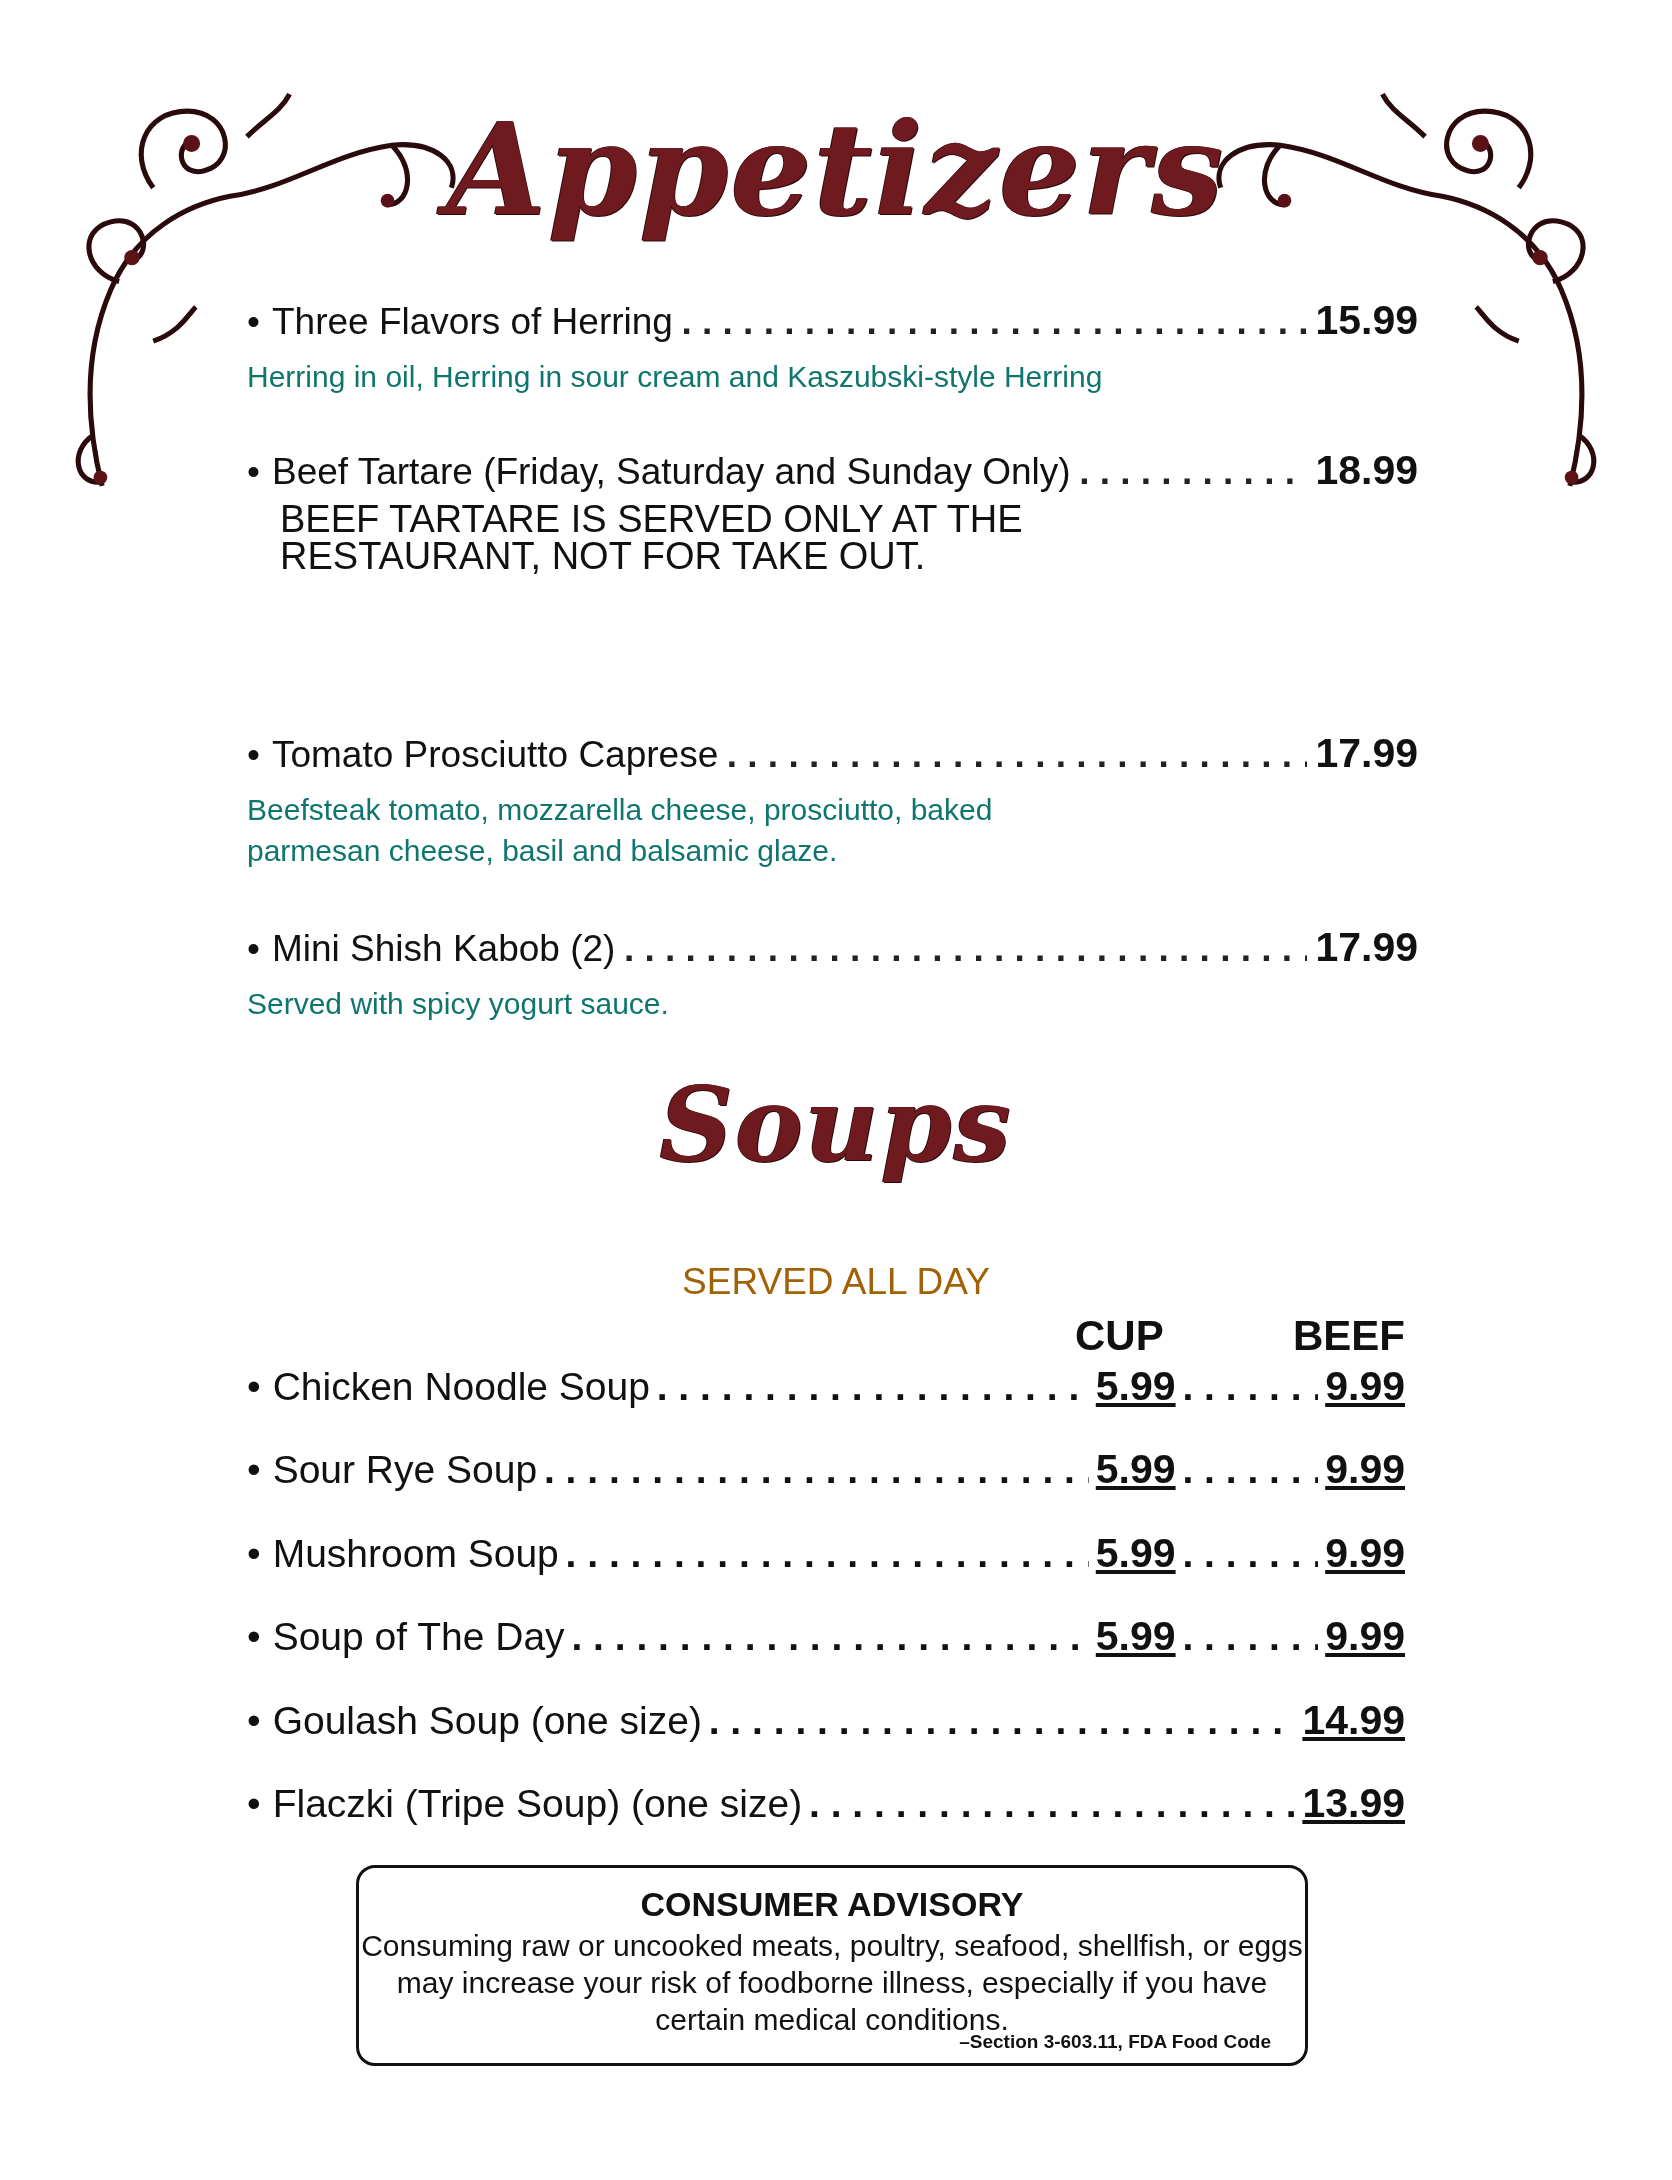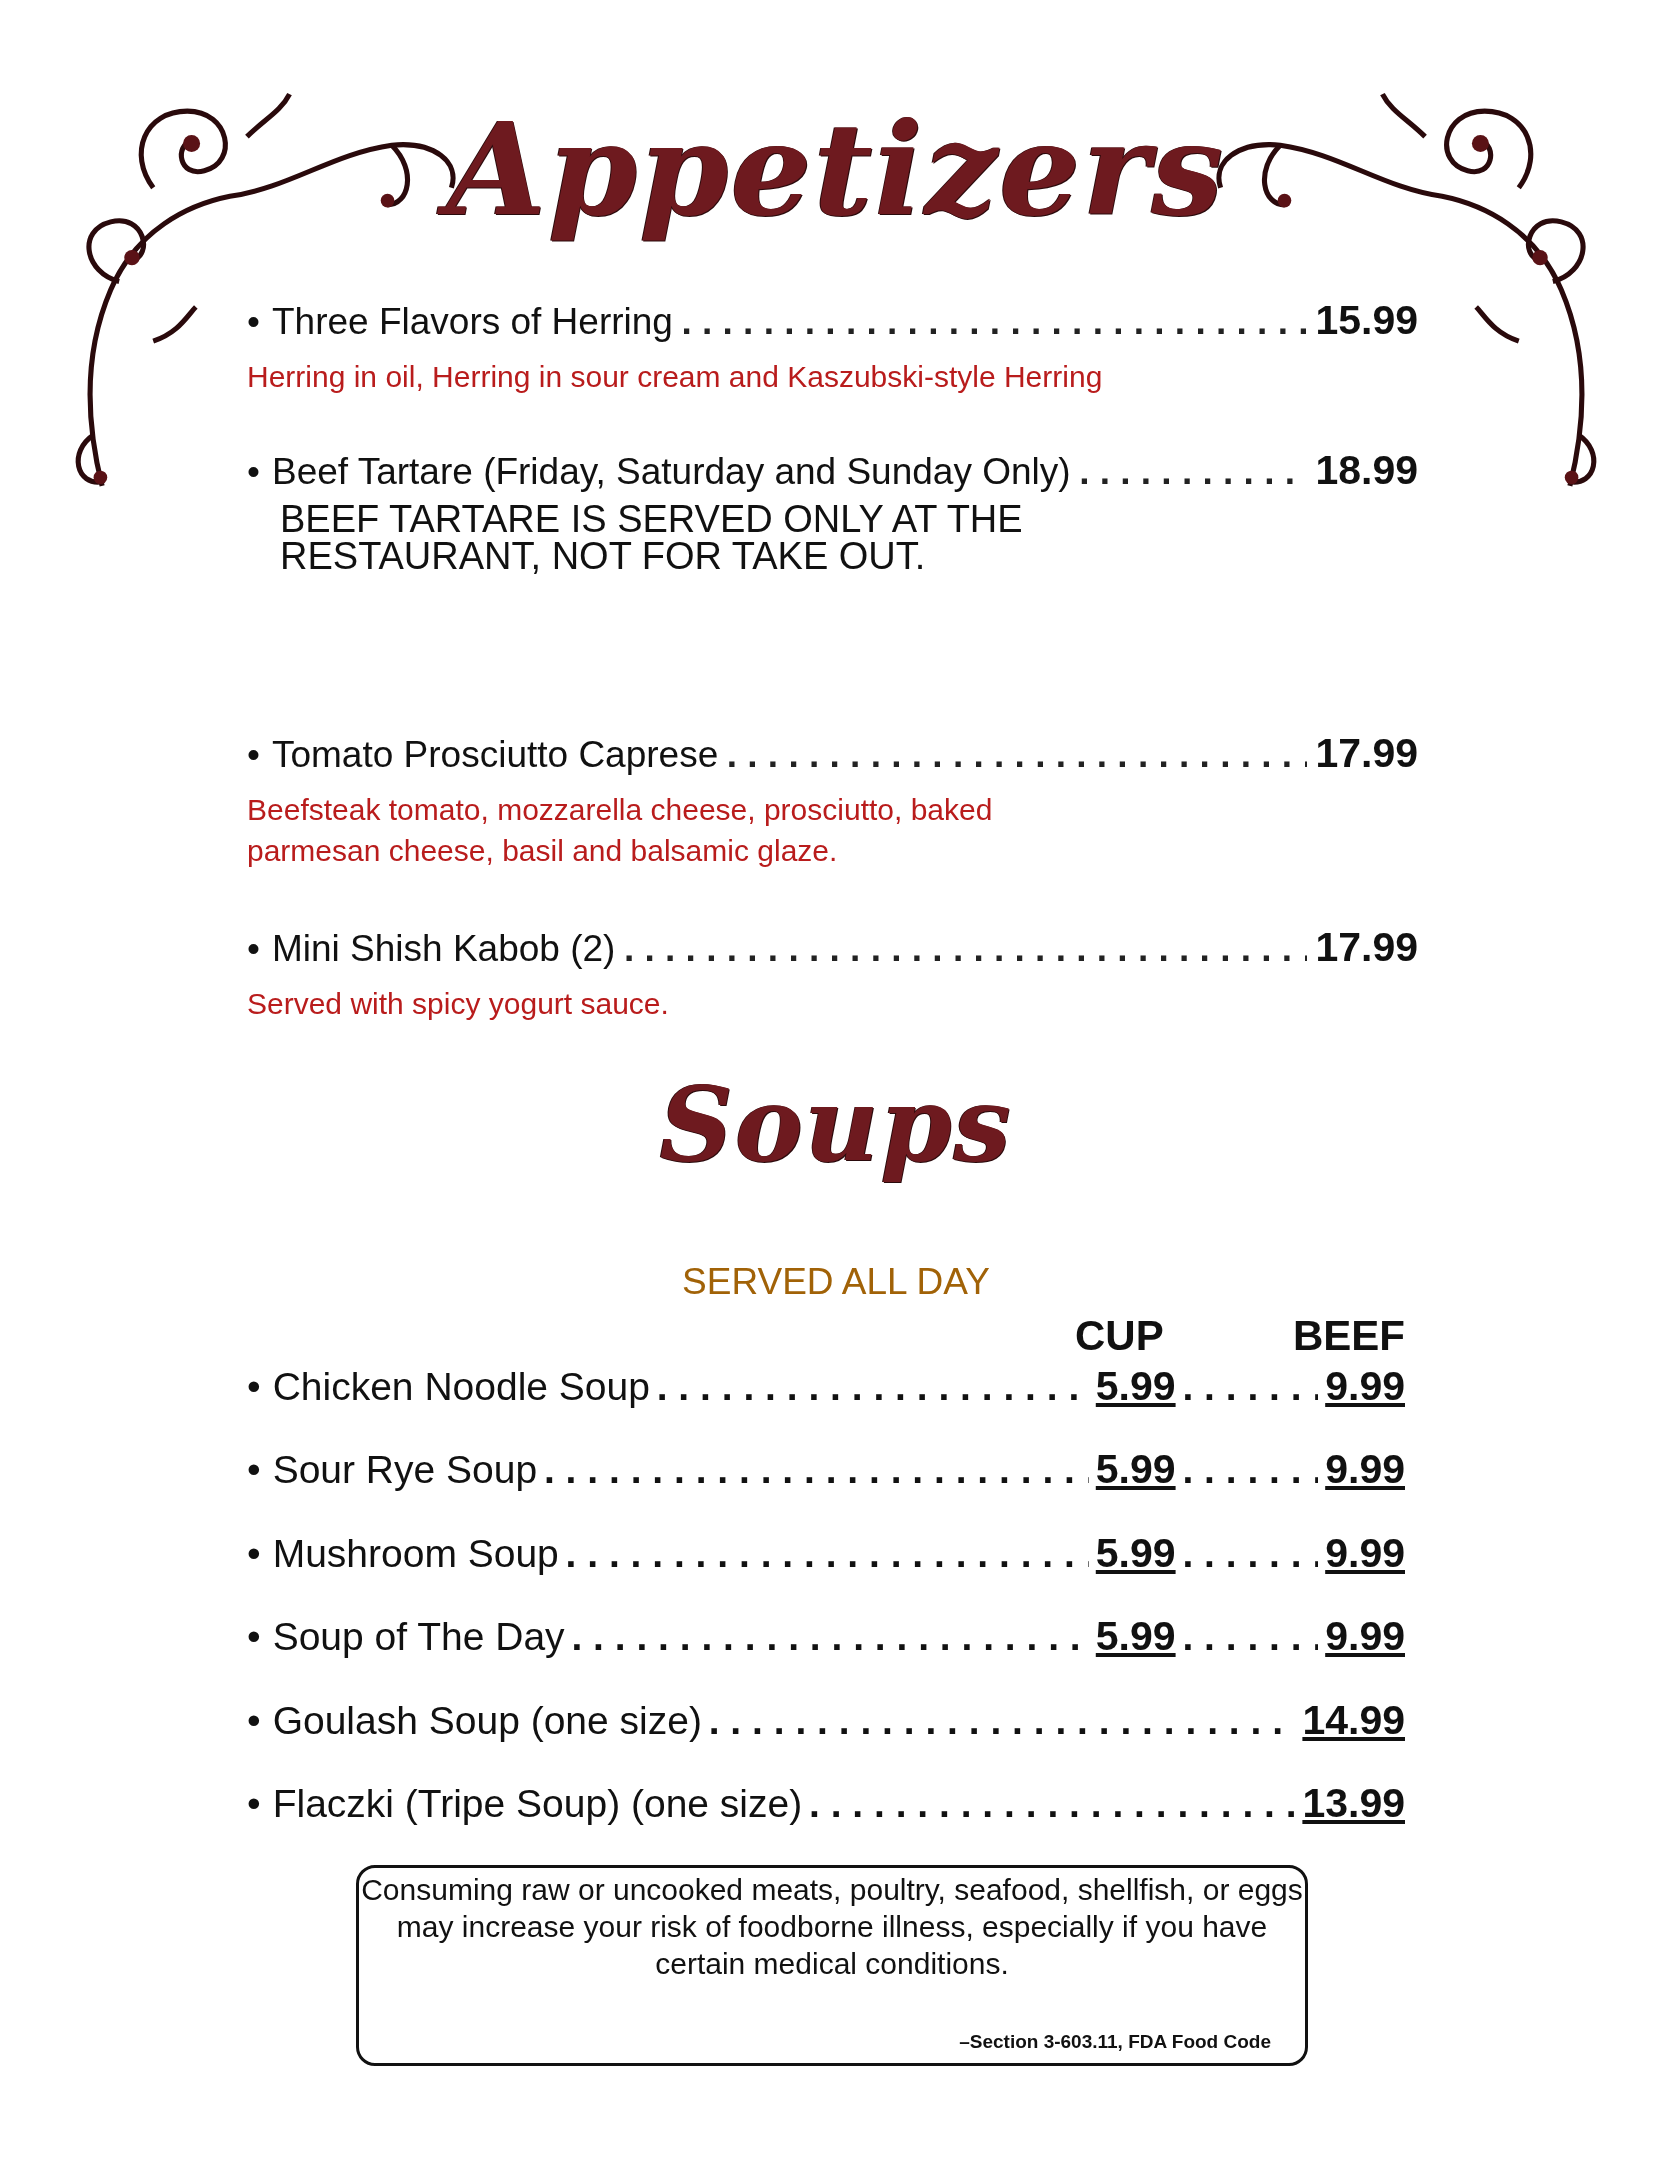--- a/index.html
+++ b/index.html
@@ -17,21 +17,21 @@
   .subtitle { position: absolute; top: 1261px; left: 0; right: 0; text-align: center;
          font-size: 37px; color: #a16207; }
   .item { position: absolute; left: 247px; width: 1171px; }
   .row { display: flex; align-items: baseline; font-size: 37px; line-height: 1; }
   .row .bullet { margin-right: 12px; }
   .row .name { white-space: nowrap; }
   .row .leader { flex: 1; overflow: hidden; white-space: nowrap; margin: 0 8.5px;
          letter-spacing: 8.5px; font-weight: bold; color: #222; }
   .row .leader::before { content: ". . . . . . . . . . . . . . . . . . . . . . . . . . . . . . . . . . . . . . . . . . . . . . . . . . . . . . . . . . . . . . . . . . . . . . . . . . . . . . . . . . . . . . . . . . . . . . . . . . . . . . . . . . . . . . . . . . . . ."; letter-spacing: 0; }
   .row .price { font-weight: bold; font-size: 41px; white-space: nowrap; }
-  .desc { font-size: 30px; line-height: 41px; margin-top: 15.3px; color: #b91c1c; }
+  .desc { font-size: 30px; line-height: 41px; margin-top: 15.3px; color: #0f766e; }
   .notice { font-size: 38px; line-height: 37px; margin-top: 10.2px; text-transform: uppercase; margin-left: 33px; }
   .soup-head { position: absolute; top: 1312px; font-size: 42px; font-weight: bold; }
   .soup-head.cup { left: 1075px; }
   .soup-head.bowl { left: 1293px; }
   .soup-row { position: absolute; left: 247px; width: 1158px; display: flex; align-items: baseline; font-size: 39px; }
   .soup-row .bullet { margin-right: 12px; }
   .soup-row .name { white-space: nowrap; text-align: right; }
   .soup-row .leader { flex: 1; overflow: hidden; white-space: nowrap; margin: 0 6.8px; font-weight: bold; }
   .soup-row .leader::before { content: ". . . . . . . . . . . . . . . . . . . . . . . . . . . . . . . . . . . . . . . . . . . . . . . . . . . . . . . . . . . . . . . . . . . . ."; }
   .soup-row .leader.short { flex: 0 0 136px; }
@@ -166,16 +166,17 @@
   <span class="price">14.99</span>
 </div>
 <div class="soup-row" style="top:1780px;">
   <span class="bullet">•</span>
   <span class="name">Flaczki (Tripe Soup) (one size)</span>
   <span class="leader"></span>
   <span class="price">13.99</span>
 </div>
 
 <div class="advisory">
+  <div class="adv-title">CONSUMER ADVISORY</div>
   <div class="adv-body">Consuming raw or uncooked meats, poultry, seafood, shellfish, or eggs may increase your risk of foodborne illness, especially if you have certain medical conditions.</div>
   <div class="adv-cite">–Section 3-603.11, FDA Food Code</div>
 </div>
 
 
 </body></html>

